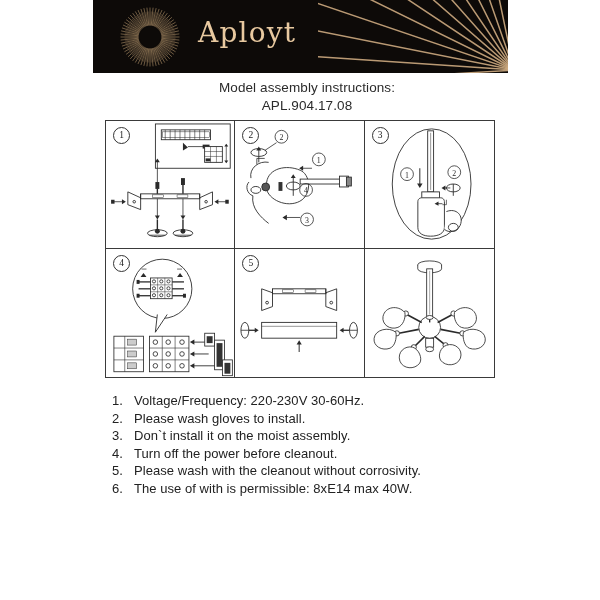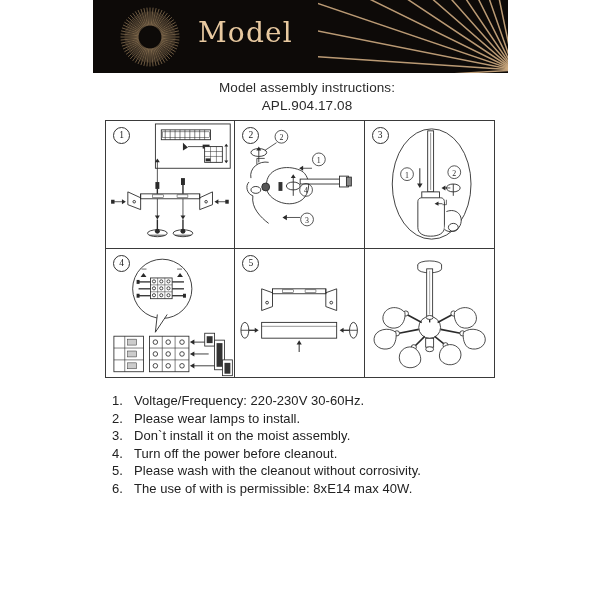--- a/index.html
+++ b/index.html
@@ -259,21 +259,21 @@
           <line x1="42.11" y1="28.02" x2="55.63" y2="24.40" stroke-opacity="0.55"></line>
           <line x1="42.25" y1="28.61" x2="59.86" y2="24.87" stroke-opacity="0.95"></line>
           <line x1="42.36" y1="29.20" x2="56.19" y2="27.01" stroke-opacity="0.55"></line>
           <line x1="42.44" y1="29.80" x2="60.34" y2="27.92" stroke-opacity="0.95"></line>
           <line x1="42.48" y1="30.40" x2="56.47" y2="29.67" stroke-opacity="0.55"></line>
         </g>
       <circle cx="31" cy="31" r="10.5" fill="#0d0a08"></circle>
     </svg>
   </div>
 
-  <div class="wordmark">Model</div>
+  <div class="wordmark">Aployt</div>
 
   <div class="rays">
     <svg width="190" height="73" viewBox="0 0 190 73">
       <g id="fan-group" stroke="#d9b487" stroke-width="1.5" stroke-linecap="round">
           <line x1="196" y1="70" x2="-33.55" y2="84.44" stroke-opacity="0.85"></line>
           <line x1="196" y1="70" x2="-33.48" y2="54.60" stroke-opacity="0.85"></line>
           <line x1="196" y1="70" x2="-29.56" y2="25.01" stroke-opacity="0.85"></line>
           <line x1="196" y1="70" x2="-21.83" y2="-3.82" stroke-opacity="0.85"></line>
           <line x1="196" y1="70" x2="-10.44" y2="-31.40" stroke-opacity="0.85"></line>
           <line x1="196" y1="70" x2="4.43" y2="-57.28" stroke-opacity="0.85"></line>
@@ -658,21 +658,21 @@
   </div>
 </div>
 
 <div class="notes">
   <div class="note-row">
     <span class="note-num">1.</span>
     <span class="note-txt">Voltage/Frequency: 220-230V 30-60Hz.</span>
   </div>
   <div class="note-row">
     <span class="note-num">2.</span>
-    <span class="note-txt">Please wear lamps to install.</span>
+    <span class="note-txt">Please wash gloves to install.</span>
   </div>
   <div class="note-row">
     <span class="note-num">3.</span>
     <span class="note-txt">Don`t install it on the moist assembly.</span>
   </div>
   <div class="note-row">
     <span class="note-num">4.</span>
     <span class="note-txt">Turn off the power before cleanout.</span>
   </div>
   <div class="note-row">

